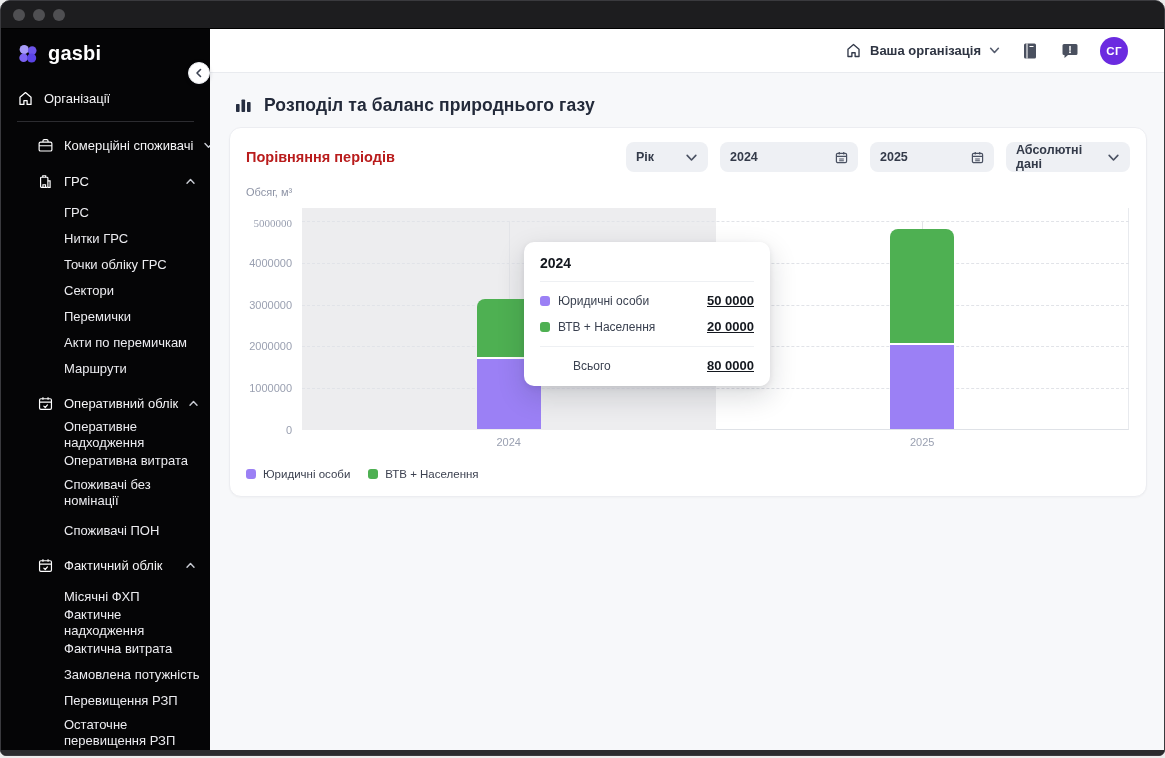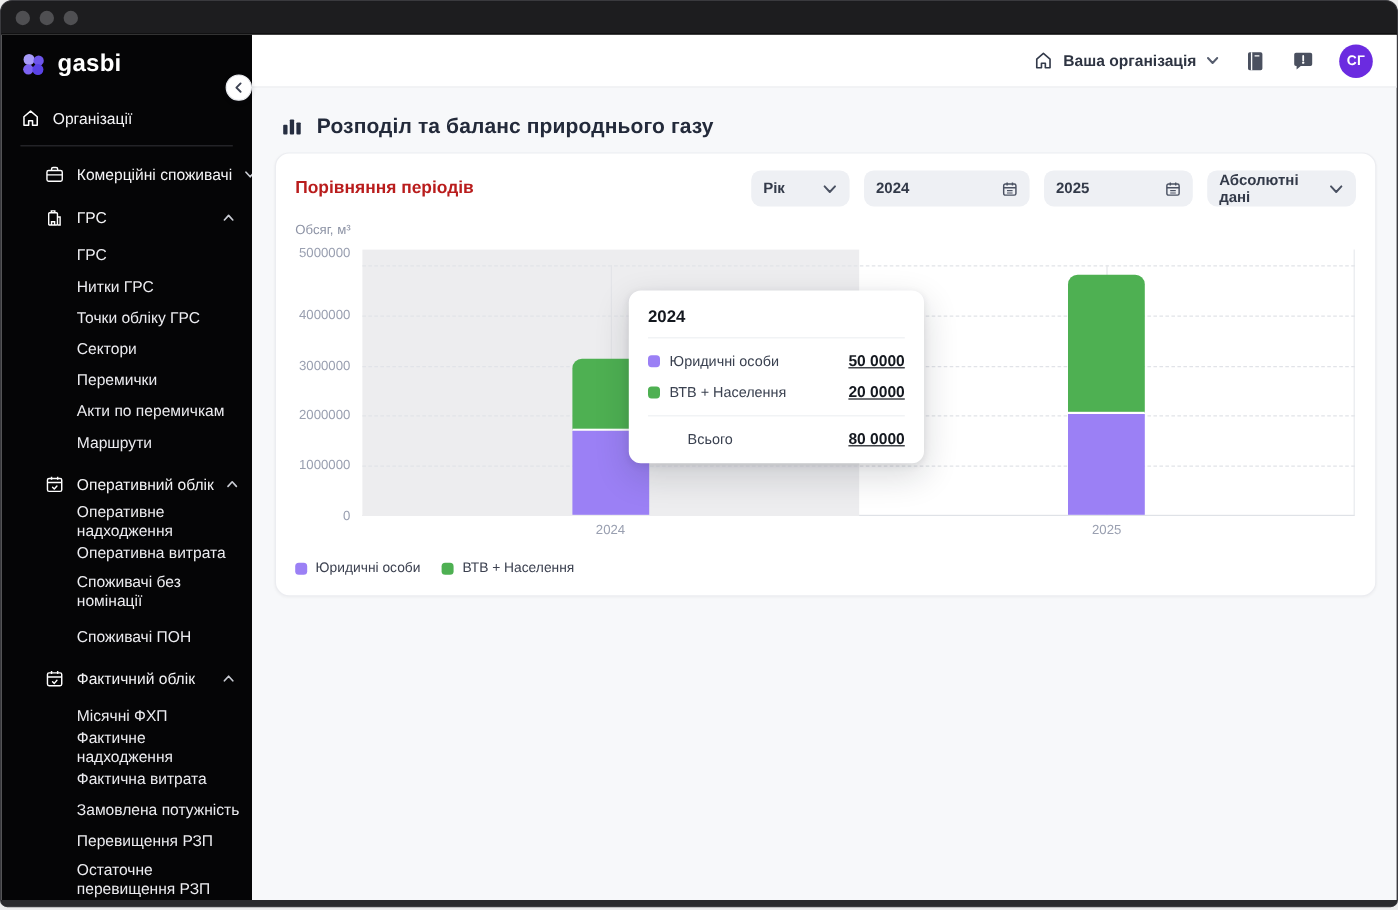--- a/index.html
+++ b/index.html
@@ -22,21 +22,21 @@
   .nav-label { font-size:13px; color:#f4f4f6; white-space:nowrap; flex:1 1 auto; }
   .nav-chev { width:11px; height:11px; color:#c9ccd3; display:flex; flex:0 0 auto; }
   .nav-divider { height:1px; background:#2c2c30; margin:8px 16px; }
   .nav-group { margin-top:6px;margin-left:20px; }
   .nav-sub { height:26px; display:flex; align-items:center; padding-left:43px; padding-right:10px; font-size:13px; color:#ececf0; cursor:pointer; line-height:16px; }
   .nav-sub.wrap { height:44px; align-items:flex-start; padding-top:3px; white-space:normal; }
   
   .collapse-btn { position:absolute; left:187px; top:33px; width:22px; height:22px; border-radius:50%; background:#fff; border:1px solid #e8eaee; box-shadow:0 1px 4px rgba(20,24,40,.18); display:flex; align-items:center; justify-content:center; z-index:30; cursor:pointer; color:#3c4252; }
   
   .main { flex:1 1 auto; display:flex; flex-direction:column; min-width:0; }
-  .topbar { height:44px; background:#fff; border-bottom:1px solid #e9ebef; display:flex; align-items:center; justify-content:flex-end; padding-right:20px; gap:20px; flex:0 0 auto; }
+  .topbar { height:44px; background:#fff; border-bottom:1px solid #e9ebef; display:flex; align-items:center; justify-content:flex-end; padding-right:36px; gap:20px; flex:0 0 auto; }
   .org-select { display:flex; align-items:center; gap:8px; cursor:pointer; }
   .org-select .ic { width:17px; height:17px; color:#333a4a; display:flex; }
   .org-label { font-size:13px; font-weight:600; color:#2e3442; }
   .chev-sm { width:11px; height:11px; color:#565d6e; display:flex; }
   .top-ic-btn { width:20px; height:20px; color:#4a505f; display:flex; cursor:pointer; }
   .avatar { width:28px; height:28px; border-radius:50%; background:#6b2be0; color:#fff; font-size:11.5px; font-weight:700; display:flex; align-items:center; justify-content:center; cursor:pointer; letter-spacing:.3px; }
   
   .content { flex:1 1 auto; padding:22px 17px 0 19px; overflow:hidden; }
   .page-title-row { display:flex; align-items:center; gap:11px; padding-left:5px; margin-bottom:11px; }
   .page-title-row .ic { width:19px; height:19px; color:#262e41; display:flex; }
@@ -311,21 +311,21 @@
                   <div class="seg seg-top" style="height: 116px; background: rgb(78, 176, 82);"></div>
                   <div class="seg" style="height: 84px; background: rgb(155, 128, 245);"></div>
                 </div>
               </div>
             <div id="yticks">
                 <div class="ytick" style="top: 240px;">0</div>
                 <div class="ytick" style="top: 198.2px;">1000000</div>
                 <div class="ytick" style="top: 156.4px;">2000000</div>
                 <div class="ytick" style="top: 114.6px;">3000000</div>
                 <div class="ytick" style="top: 72.8px;">4000000</div>
-                <div class="ytick" style="top: 21px;">5000000</div>
+                <div class="ytick" style="top: 33px; font-family: Liberation Serif, serif;">5000000</div>
               </div>
             <div id="xticks">
                 <div class="xtick" style="left: 222.75px;">2024</div>
                 <div class="xtick" style="left: 636.25px;">2025</div>
               </div>
             <div class="legend" id="legend">
                 <div class="legend-item">
                   <span class="swatch" style="background: rgb(155, 128, 245);"></span>
                   <span class="legend-label">Юридичні особи</span>
                 </div>

